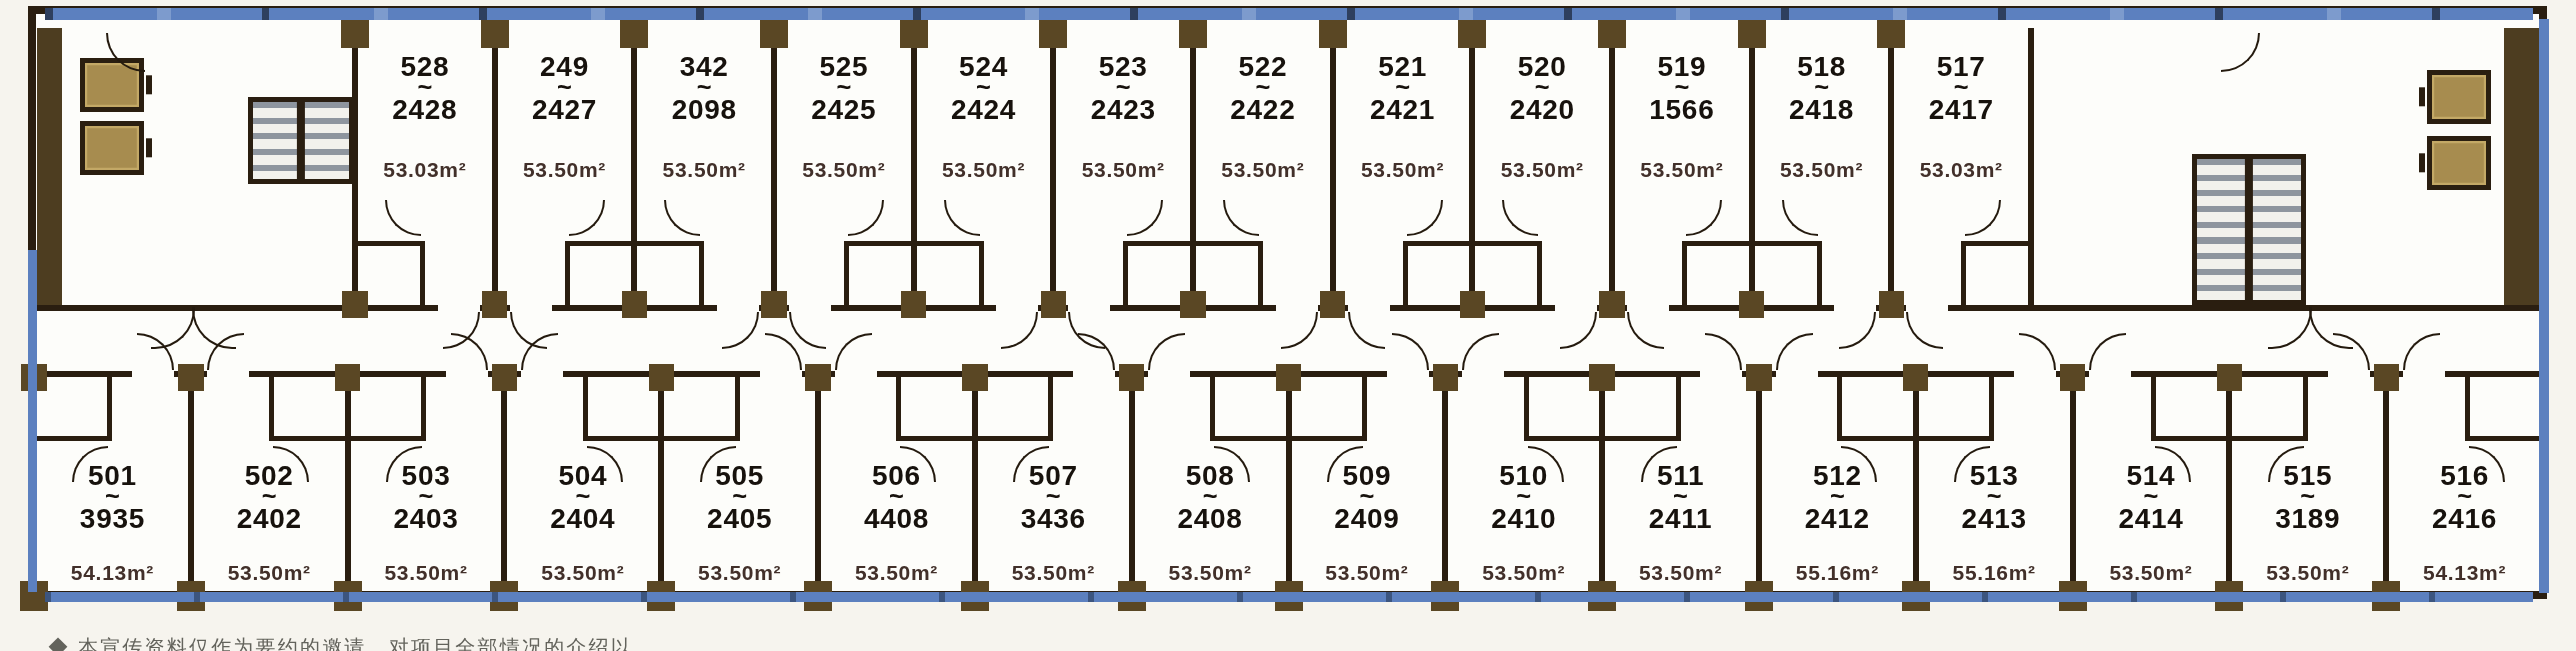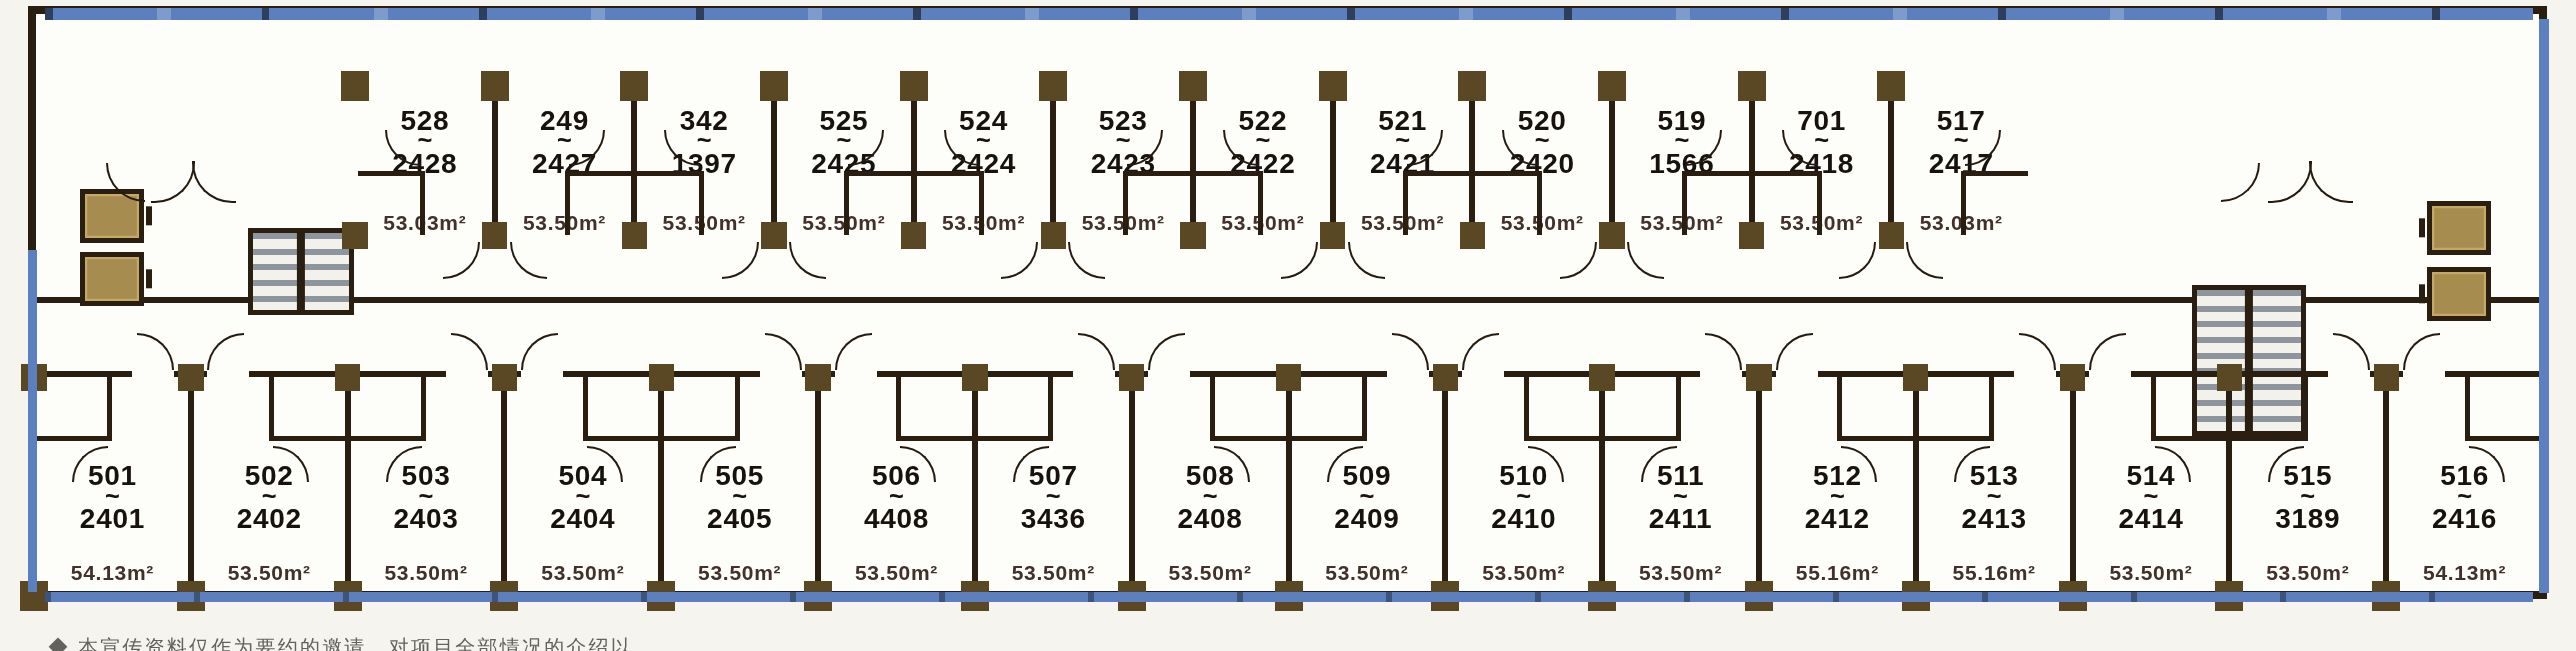--- a/index.html
+++ b/index.html
@@ -14,22 +14,22 @@
   
   .glaze{ position:absolute; z-index:6; }
   .glaze-top{ left:45px; top:7.5px; width:2488px; height:12px;
     background:repeating-linear-gradient(90deg, var(--glazing_dark,#2e3f5e) 0 7.5px, var(--glazing,#5c80bf) 7.5px 112px, #7d9bcd 112px 126px, var(--glazing,#5c80bf) 126px 217px); }
   .glaze-bottom{ left:45px; top:592px; width:2488px; height:9.7px;
     background:repeating-linear-gradient(90deg, #3c557f 0 6px, var(--glazing,#5c80bf) 6px 149px); }
   .glaze-left{ left:28px; top:250px; width:9px; height:342px; background:var(--glazing,#5c80bf); }
   .glaze-right{ left:2539px; top:19.4px; width:9.7px; height:574px; background:var(--glazing,#5c80bf); }
 
   
-  .top-wrap{ position:absolute; left:37px; top:20px; width:2503px; height:283px; display:flex;
-             border-bottom:6.7px solid var(--wall,#2a1e10); z-index:2;align-items:center; }
+  .top-wrap{ position:absolute; left:37px; top:28px; width:2503px; height:283px; display:flex;
+             border-bottom:6.7px solid var(--wall,#2a1e10); z-index:2; }
   .corridor{ position:absolute; left:37px; top:297px; width:2503px; height:73px; z-index:1; }
   .rooms-bottom{ position:absolute; left:37px; top:371px; width:2503px; height:229px; display:flex;
              border-top:6.7px solid var(--wall,#2a1e10); z-index:2; }
   .rooms-top{ flex:1; display:flex; position:relative; }
 
   
   .core{ position:relative; }
   .left-core{ width:321px; border-right:6px solid var(--wall,#2a1e10); }
   .right-core{ width:512px; border-left:6px solid var(--wall,#2a1e10); }
   .slab{ position:absolute; background:#4d3d20; }
@@ -149,21 +149,21 @@
     <div class="alt">2427</div>
     <div class="area">53.50m²</div>
     <div class="bath"></div>
     <div class="bath-arc"></div>
     <div class="gap"></div>
     <div class="entry"></div>
   </div>
         <div class="room">
     <div class="num">342</div>
     <div class="tilde">~</div>
-    <div class="alt">1397</div>
+    <div class="alt">2098</div>
     <div class="area">53.50m²</div>
     <div class="bath"></div>
     <div class="bath-arc"></div>
     <div class="gap"></div>
     <div class="entry"></div>
   </div>
         <div class="room mirror">
     <div class="num">525</div>
     <div class="tilde">~</div>
     <div class="alt">2425</div>
@@ -227,21 +227,21 @@
     <div class="num">519</div>
     <div class="tilde">~</div>
     <div class="alt">1566</div>
     <div class="area">53.50m²</div>
     <div class="bath"></div>
     <div class="bath-arc"></div>
     <div class="gap"></div>
     <div class="entry"></div>
   </div>
         <div class="room">
-    <div class="num">701</div>
+    <div class="num">518</div>
     <div class="tilde">~</div>
     <div class="alt">2418</div>
     <div class="area">53.50m²</div>
     <div class="bath"></div>
     <div class="bath-arc"></div>
     <div class="gap"></div>
     <div class="entry"></div>
   </div>
         <div class="room mirror">
     <div class="num">517</div>
@@ -264,21 +264,21 @@
       <div class="dbl"></div>
     </div>
   </div>
 
   <div class="corridor"></div>
 
   <div class="rooms-bottom" id="rooms-bottom">
       <div class="room">
     <div class="num">501</div>
     <div class="tilde">~</div>
-    <div class="alt">2401</div>
+    <div class="alt">3935</div>
     <div class="area">54.13m²</div>
     <div class="bath"></div>
     <div class="bath-arc"></div>
     <div class="gap"></div>
     <div class="entry"></div>
   </div>
       <div class="room mirror">
     <div class="num">502</div>
     <div class="tilde">~</div>
     <div class="alt">2402</div>

